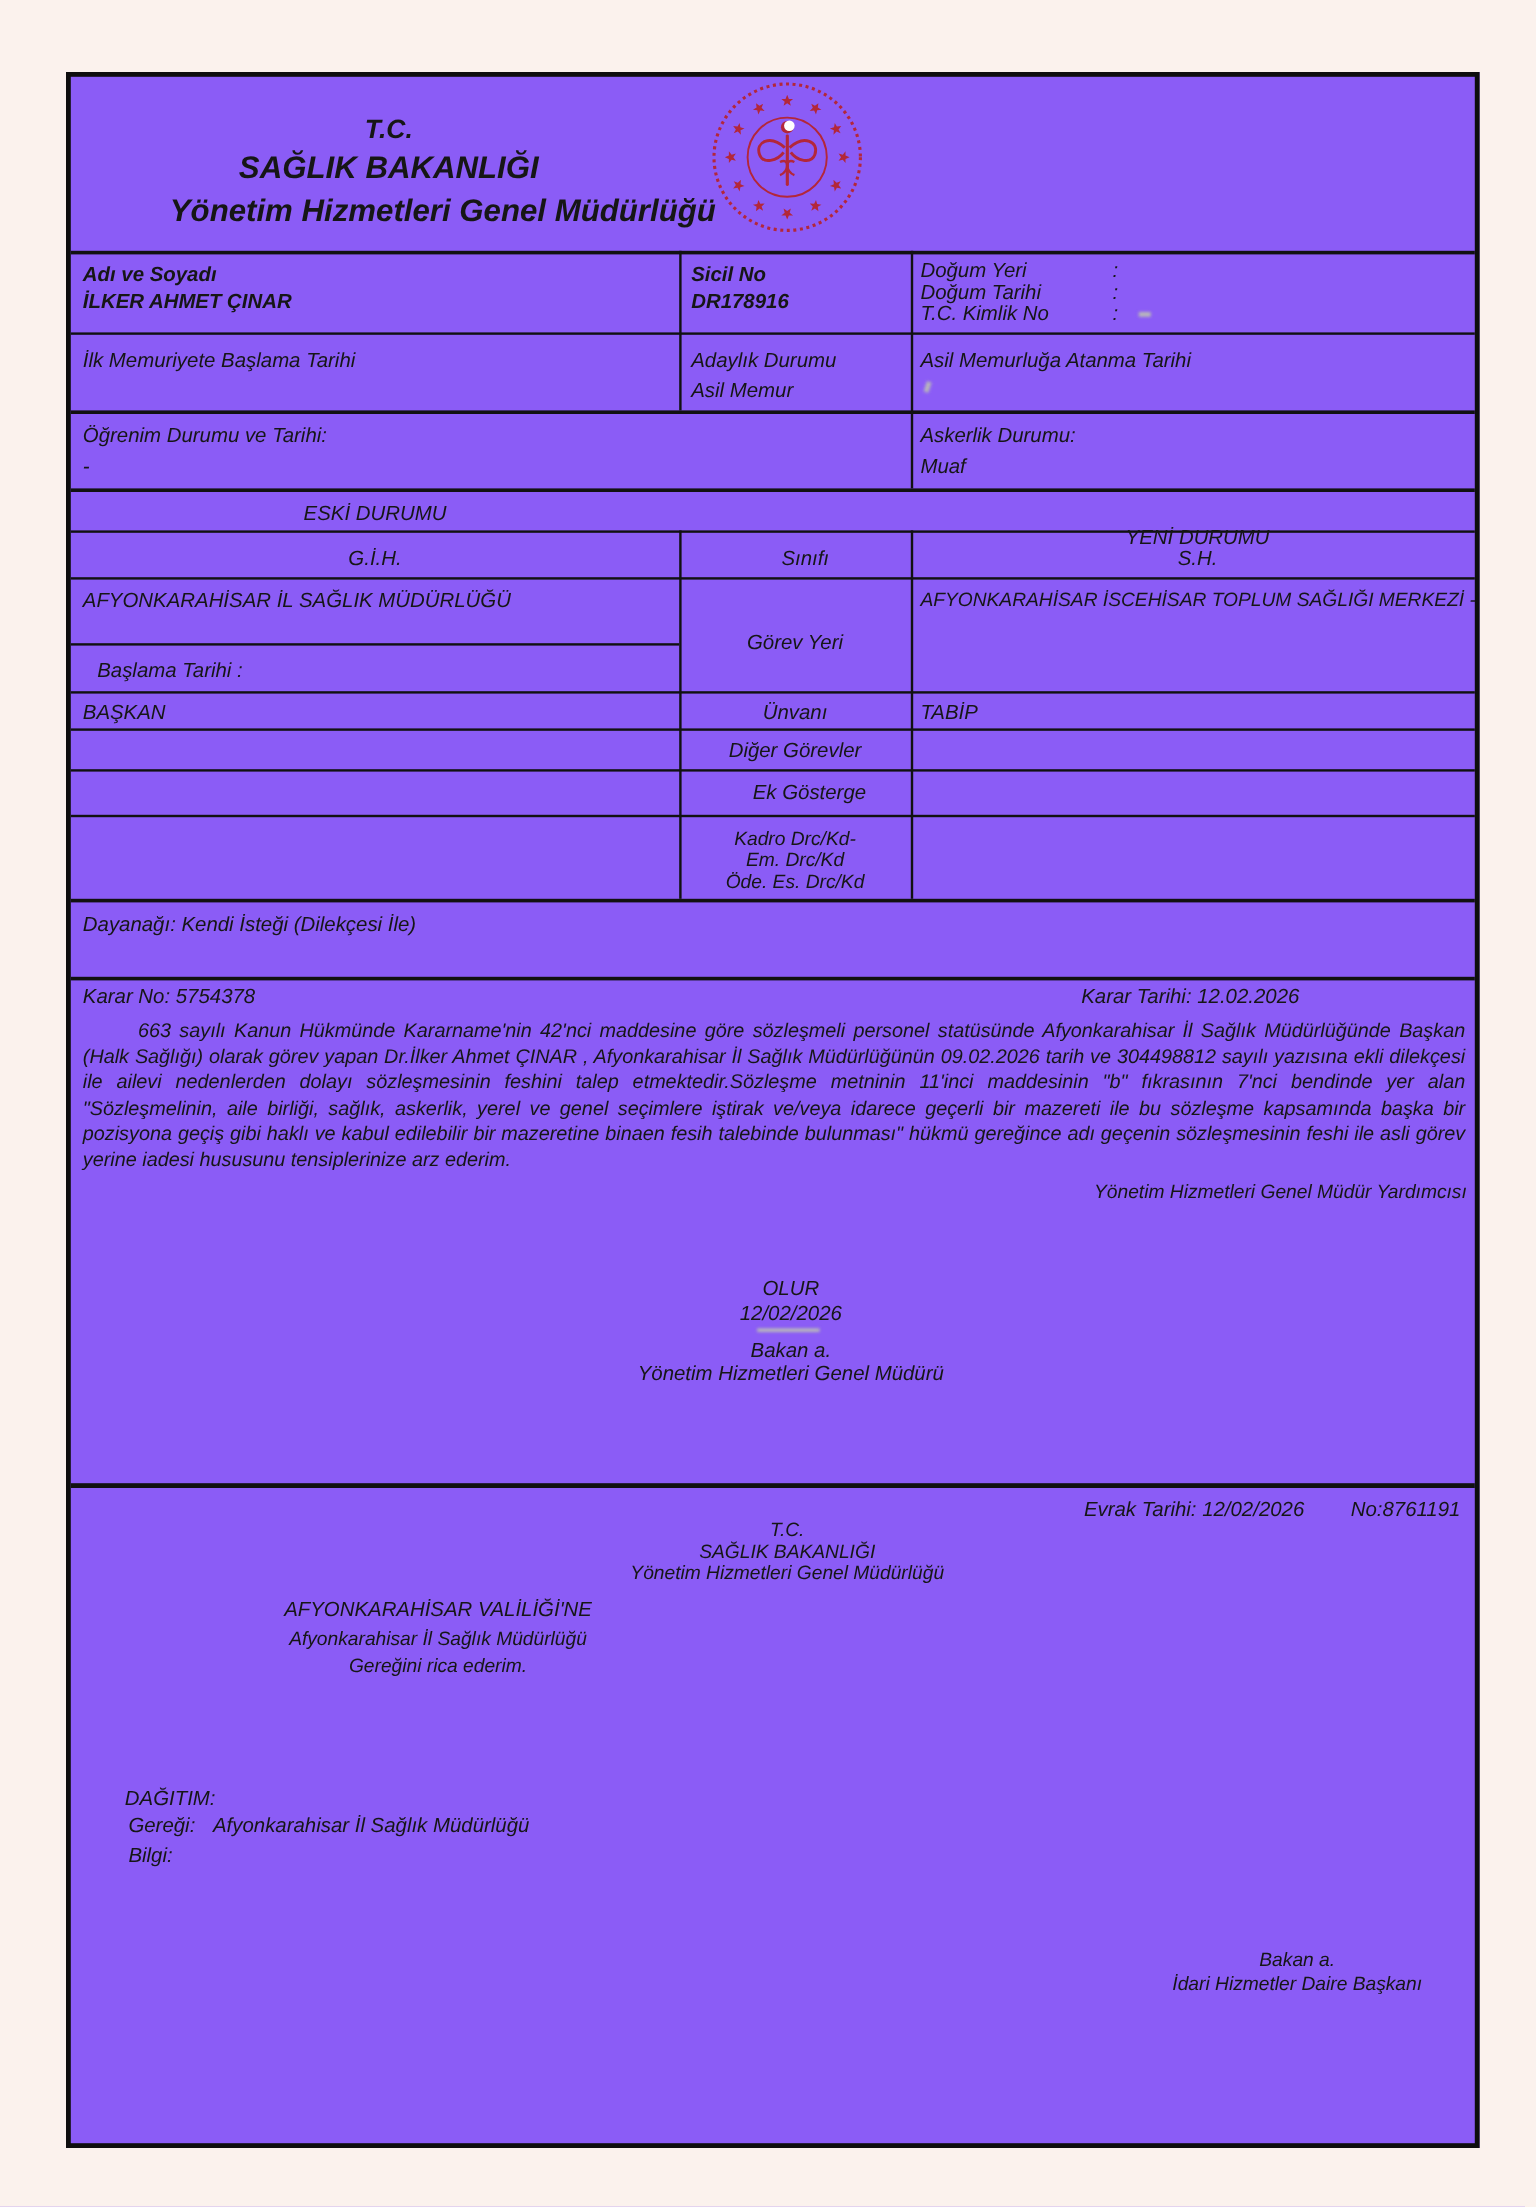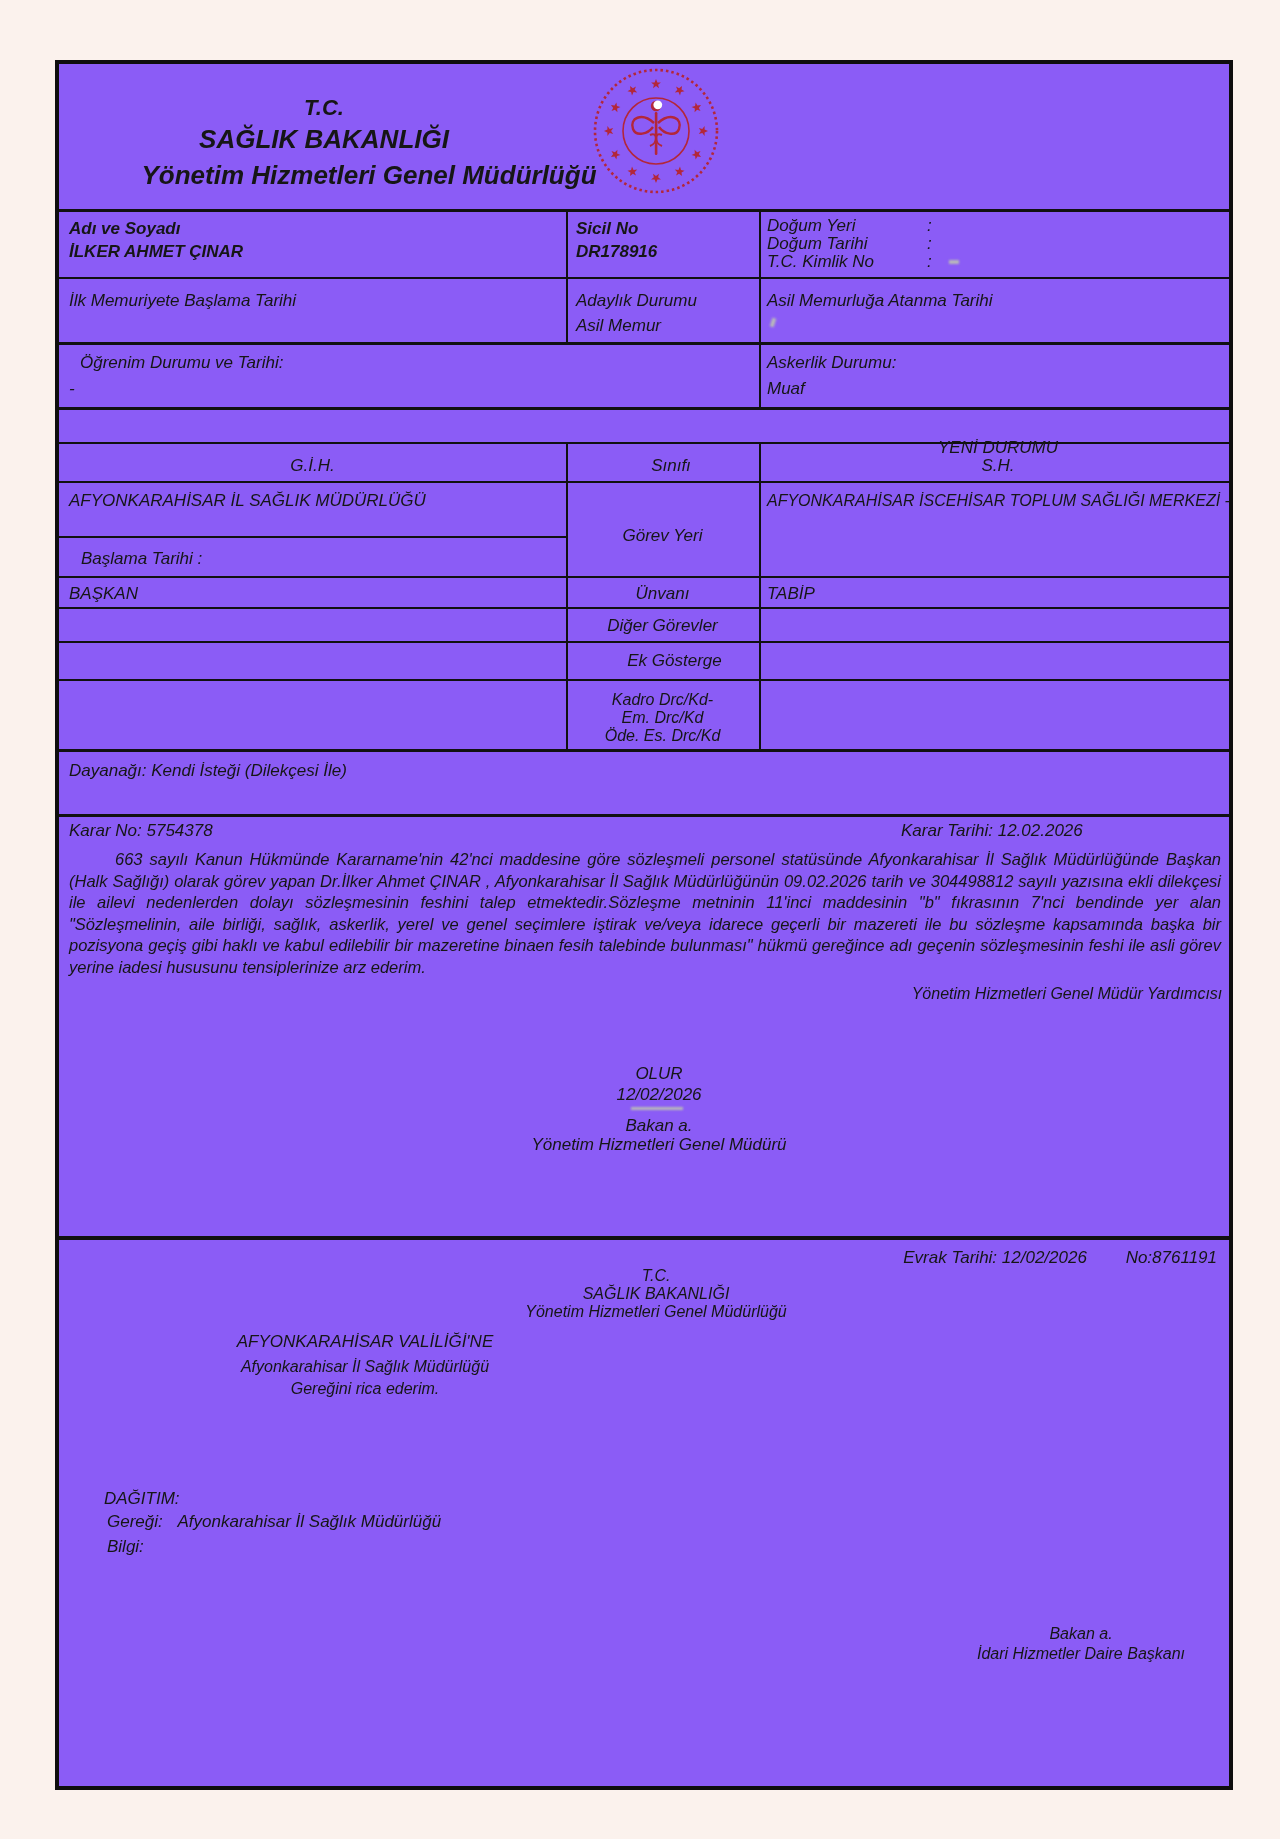--- a/index.html
+++ b/index.html
@@ -102,25 +102,26 @@
     <span>:</span>
   </div>
   <div class="smudge" style="left:890px;top:196px;width:10px;height:4px;"></div>
 
   <div class="t" style="left:10px;top:227px;">İlk Memuriyete Başlama Tarihi</div>
   <div class="t" style="left:517px;top:227px;">Adaylık Durumu</div>
   <div class="t" style="left:517px;top:252px;">Asil Memur</div>
   <div class="t" style="left:708px;top:227px;">Asil Memurluğa Atanma Tarihi</div>
   <div class="smudge" style="left:712px;top:254px;width:4px;height:9px;transform:rotate(18deg);"></div>
 
-  <div class="t" style="left:10px;top:289px;margin-left:11px;">Öğrenim Durumu ve Tarihi:</div>
+  <div class="t" style="left:10px;top:289px;">Öğrenim Durumu ve Tarihi:</div>
   <div class="t" style="left:10px;top:315px;">-</div>
   <div class="t" style="left:708px;top:289px;">Askerlik Durumu:</div>
   <div class="t" style="left:708px;top:315px;">Muaf</div>
 
+  <div class="cell-c t" style="left:0;top:354px;width:507px;">ESKİ DURUMU</div>
   <div class="cell-c t" style="left:700px;top:354px;width:478px;margin-top:20px;">YENİ DURUMU</div>
 
   <div class="cell-c t" style="left:0;top:392px;width:507px;">G.İ.H.</div>
   <div class="cell-c t" style="left:507px;top:392px;width:210px;">Sınıfı</div>
   <div class="cell-c t" style="left:700px;top:392px;width:478px;">S.H.</div>
 
   <div class="t" style="left:10px;top:427px;">AFYONKARAHİSAR İL SAĞLIK MÜDÜRLÜĞÜ</div>
   <div class="t" style="left:10px;top:485px;margin-left:12px;">Başlama Tarihi :</div>
   <div class="cell-c t" style="left:507px;top:462px;width:193px;">Görev Yeri</div>
   <div class="t" style="left:708px;top:427px;font-size:16px;">AFYONKARAHİSAR İSCEHİSAR TOPLUM SAĞLIĞI MERKEZİ -</div>

